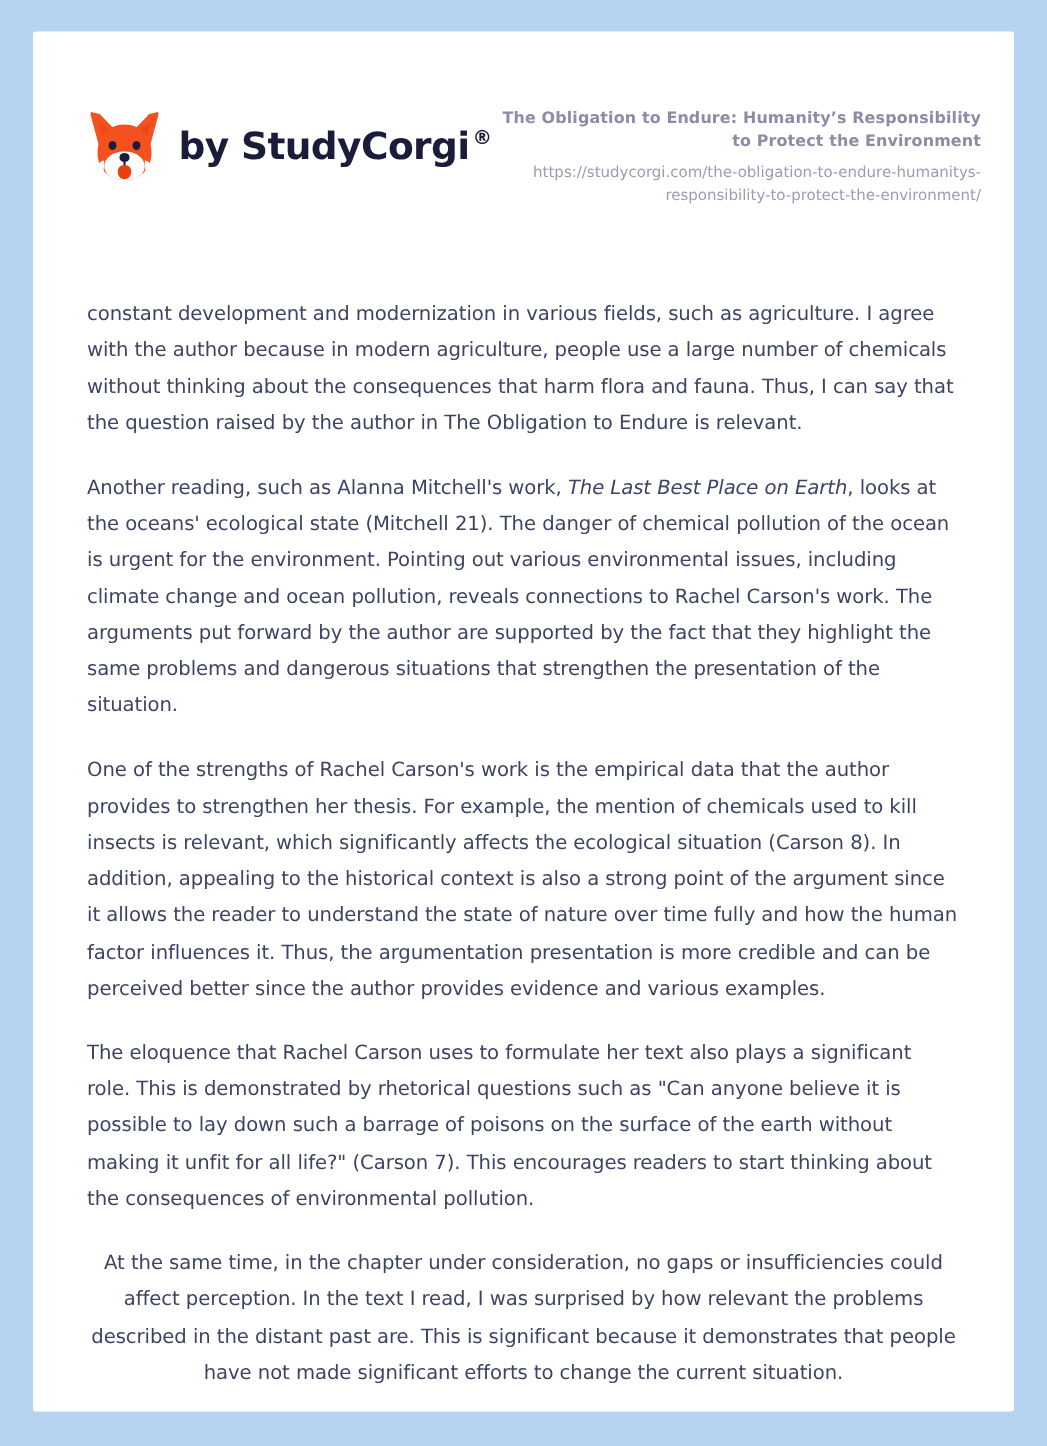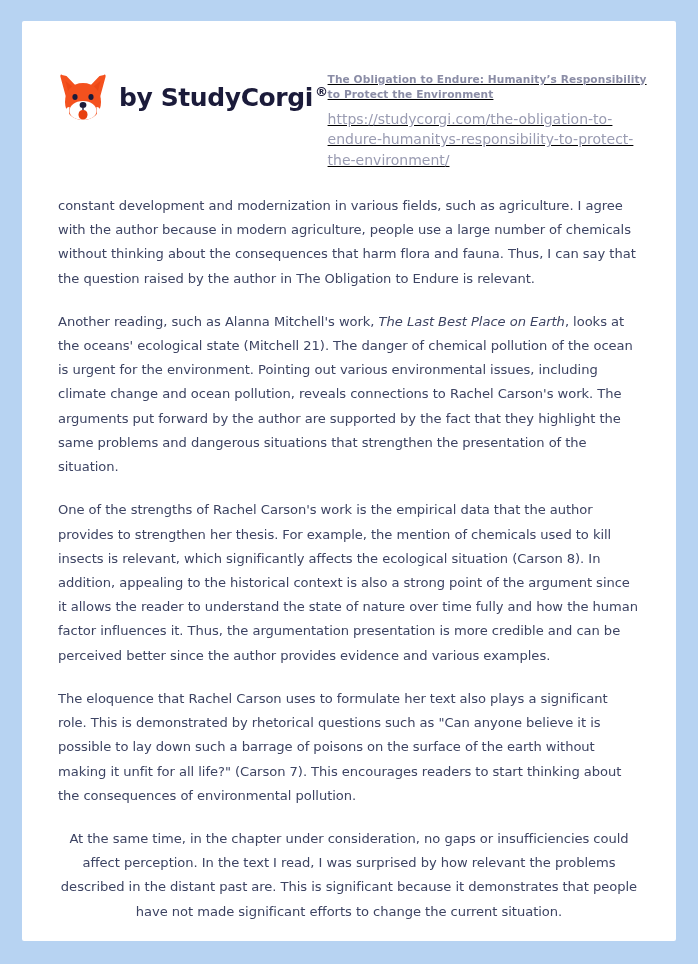--- a/index.html
+++ b/index.html
@@ -62,48 +62,47 @@
 
   .brand-reg {
     font-size: 13px;
     vertical-align: super;
     font-weight: bold;
     color: #1b1b3a;
     margin-left: 2px;
   }
 
   .doc-meta {
-    text-align: left;
+    text-align: right;
     max-width: 340px;
     padding-top: 5px;
-    text-decoration: underline;
   }
 
   .doc-title {
     font-family: "DejaVu Sans", sans-serif;
     font-weight: bold;
     font-size: 10.6px;
     line-height: 1.42;
     color: #8b8da6;
     letter-spacing: 0.1px;
   }
 
   .doc-url {
     font-family: "DejaVu Sans", sans-serif;
-    font-size: 14px;
+    font-size: 10px;
     line-height: 1.45;
     color: #9a9cb2;
     margin-top: 7px;
     word-break: break-word;
   }
 
   
   .content {
     padding: 0 36px;
-    margin-top: 24px;
+    margin-top: 60px;
   }
 
   .para {
     font-family: "DejaVu Sans", sans-serif;
     font-size: 13.1px;
     line-height: 1.85;
     color: #3d4463;
     text-align: left;
     margin-bottom: 19px;
     letter-spacing: -0.05px;

